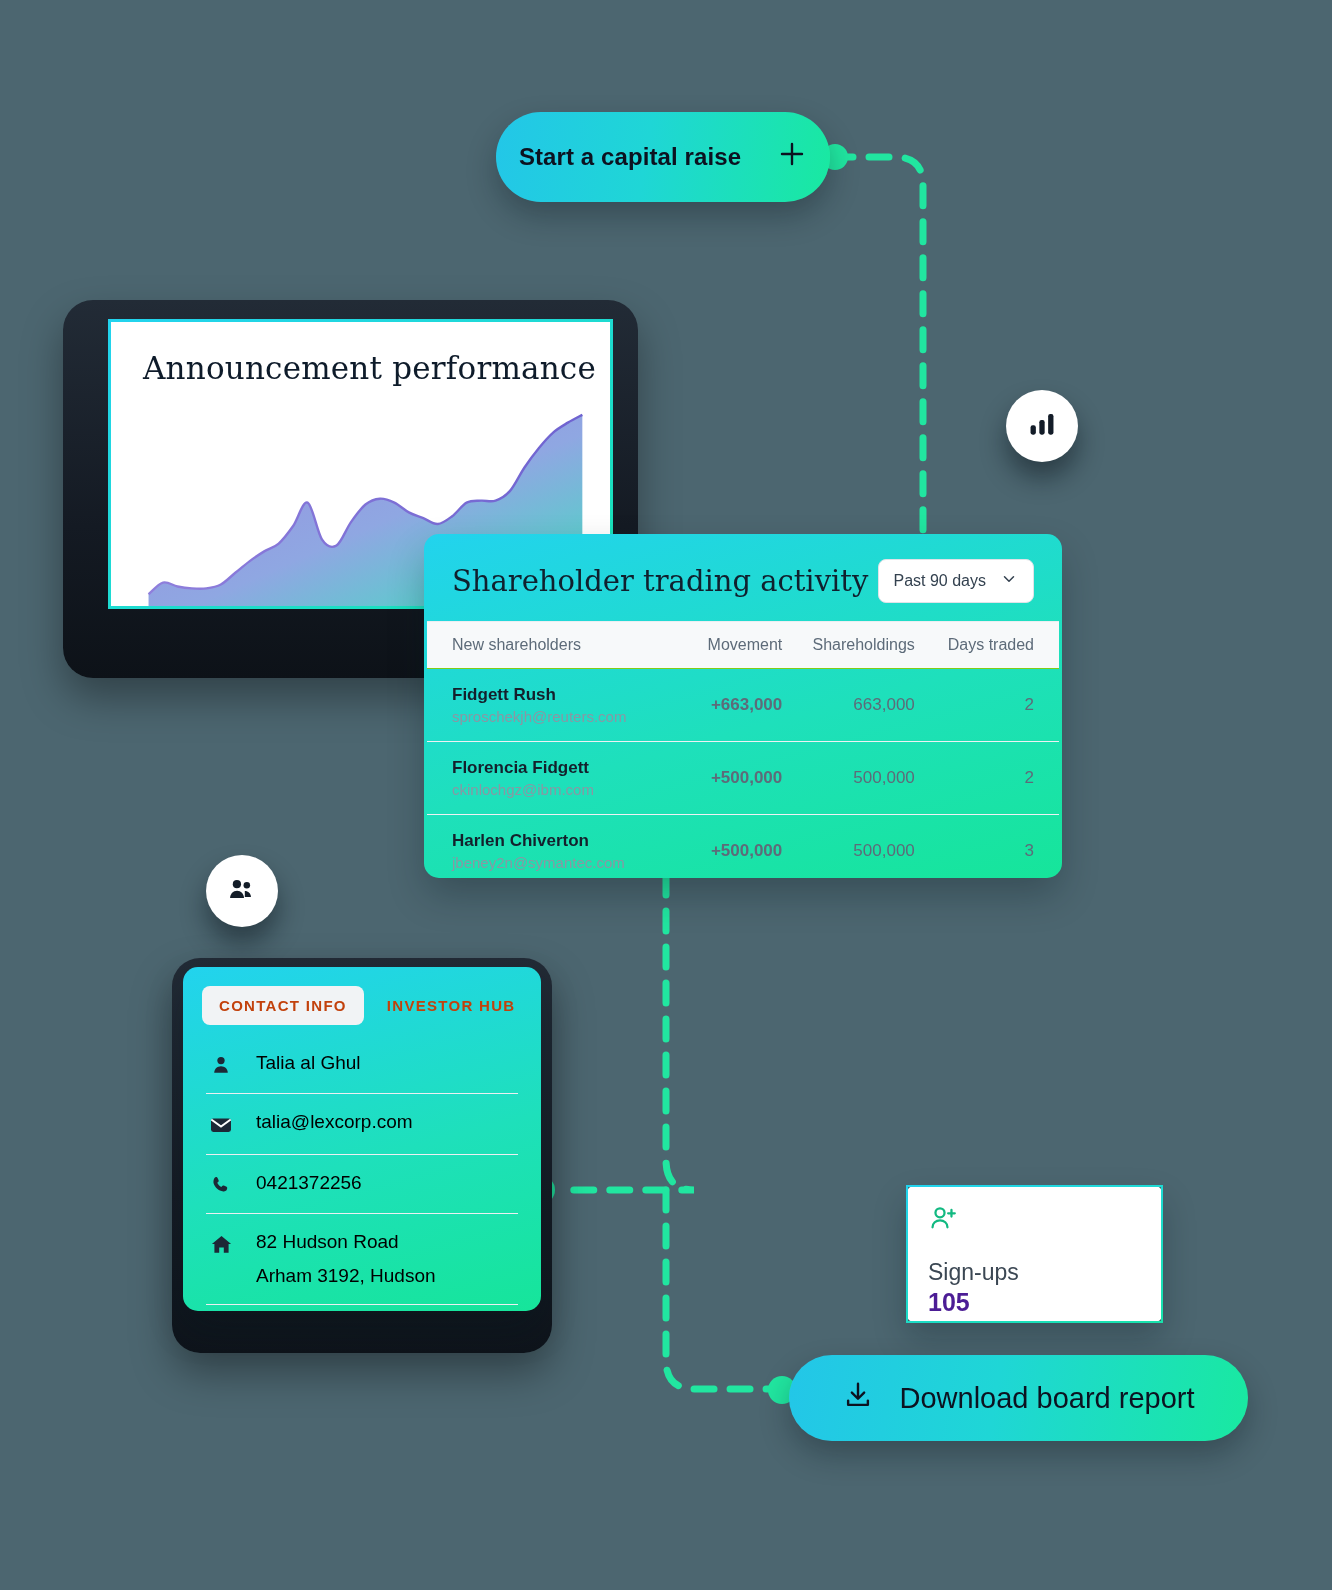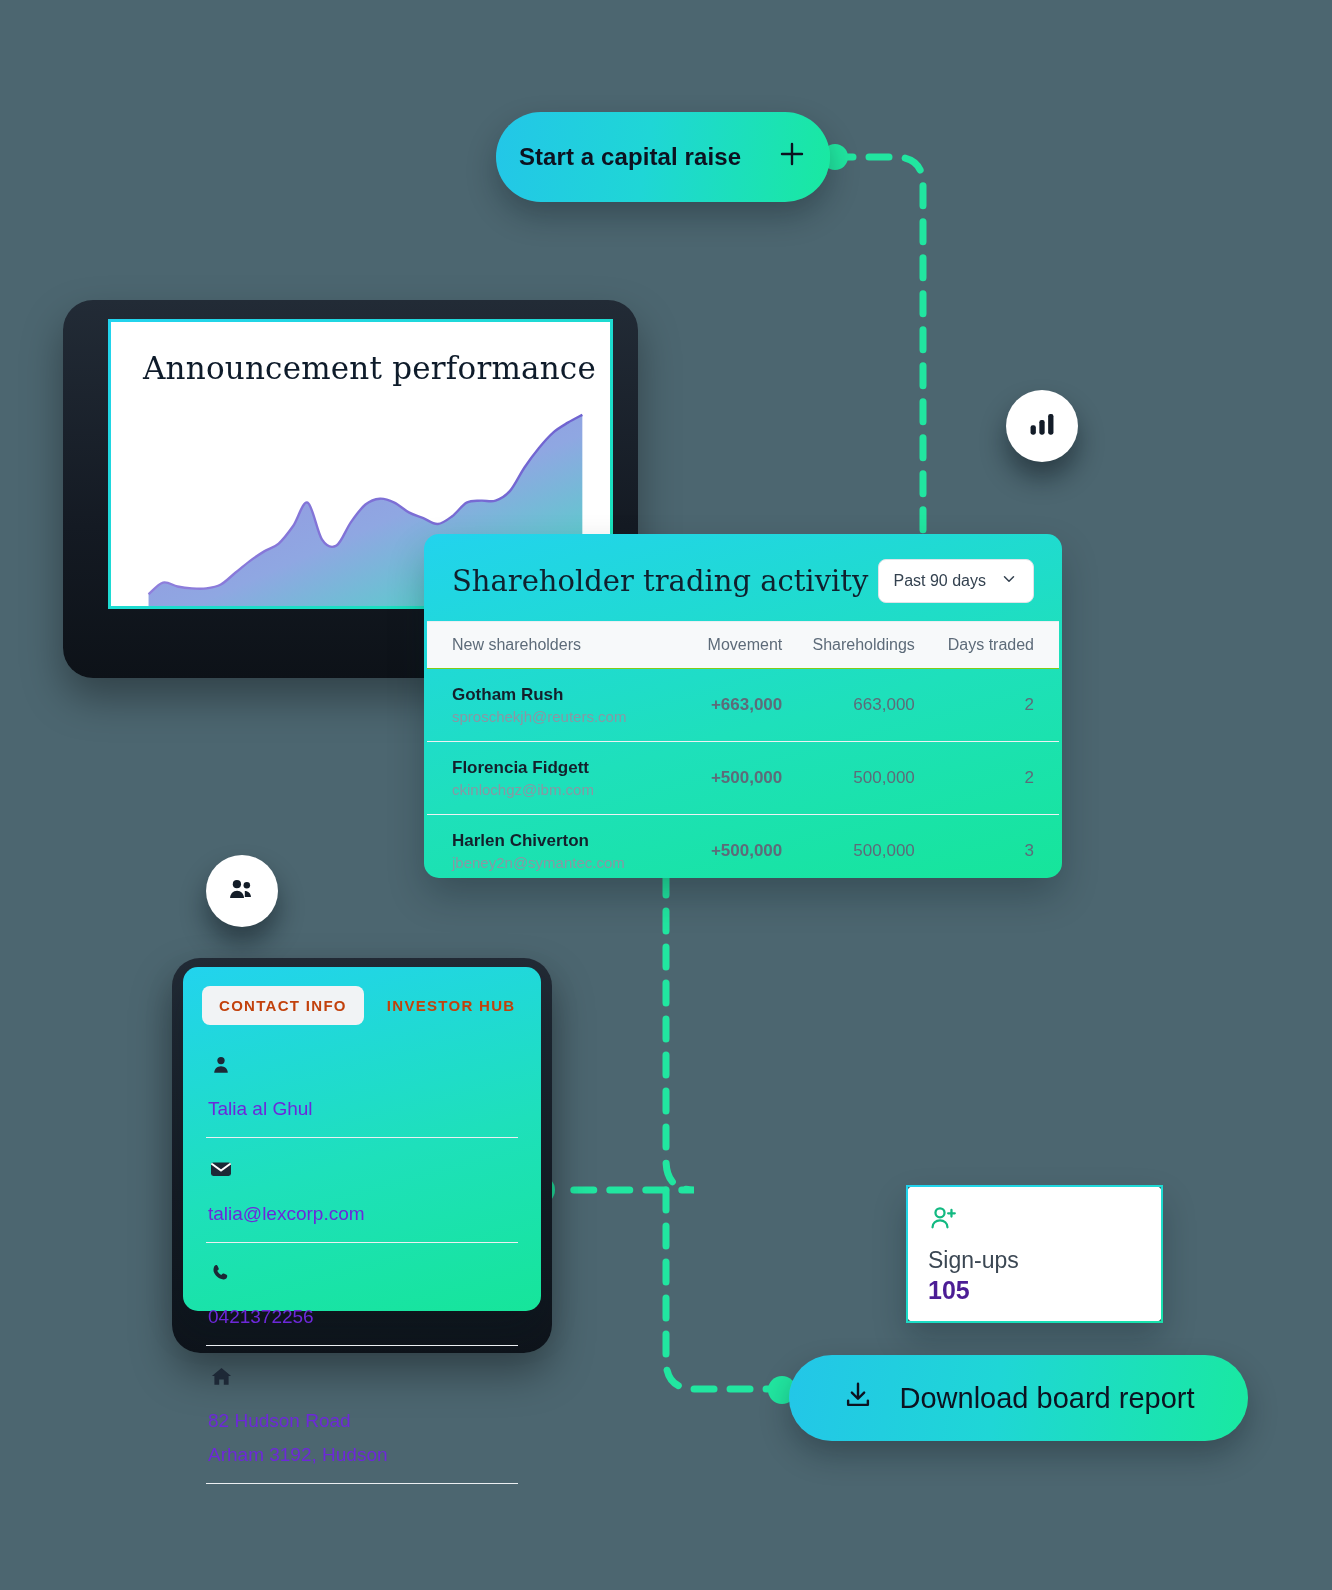--- a/index.html
+++ b/index.html
@@ -122,36 +122,36 @@
   .tab {
     font-size: 15px; font-weight: 700; letter-spacing: 1.3px;
     color: #c2410c; padding: 11px 17px; border-radius: 8px; cursor: pointer;
     white-space: nowrap;
   }
   .tab.active { background: #f1f3f5; }
   #contact-rows { padding: 6px 20px 0 20px; }
   .c-row {
     display: flex; align-items: flex-start; gap: 22px;
     padding: 17px 2px; border-bottom: 1px solid #eceff2;
-    font-size: 19px; color: #6d28d9; flex-direction: column;
+    font-size: 19px; color: #000000;
   }
   .c-row:last-child { border-bottom: 1px solid #eceff2; }
   .c-ico { width: 26px; flex: none; color: #1d2836; display: flex; justify-content: center; padding-top: 2px; }
   .c-val .line2 { margin-top: 12px; }
 
   
   #signups-card {
     position: absolute; left: 906px; top: 1185px; width: 257px; height: 138px;
     background: #fff; border-radius: 10px;
     border: 2px solid;
     border-image: linear-gradient(160deg, #22d3ee 0%, #18e2ab 100%) 1;
     padding: 16px 20px;
     box-shadow: 0 16px 32px rgba(8, 22, 30, .25);
   }
-  #signups-label { font-size: 23px; color: #3b4753; margin-top: 8px; }
+  #signups-label { font-size: 23px; color: #3b4753; margin-top: 20px; }
   #signups-value { font-size: 25px; font-weight: 700; color: #4c1d95; margin-top: 2px; }
 
   
   .badge {
     position: absolute; width: 72px; height: 72px; border-radius: 50%;
     background: #fff; display: flex; align-items: center; justify-content: center;
     box-shadow: 0 16px 26px rgba(5, 14, 20, .45);
   }
   #badge-chart { left: 1006px; top: 390px; }
   #badge-people { left: 206px; top: 855px; }
@@ -229,21 +229,21 @@
         <tr>
           <th>New shareholders</th>
           <th>Movement</th>
           <th>Shareholdings</th>
           <th>Days traded</th>
         </tr>
       </thead>
       <tbody>
         <tr>
           <td>
-            <div class="sh-name">Gotham Rush</div>
+            <div class="sh-name">Fidgett Rush</div>
             <div class="sh-email">sproschekjh@reuters.com</div>
           </td>
           <td class="movement">+663,000</td>
           <td>663,000</td>
           <td>2</td>
         </tr>
         <tr>
           <td>
             <div class="sh-name">Florencia Fidgett</div>
             <div class="sh-email">ckinlochgz@ibm.com</div>

